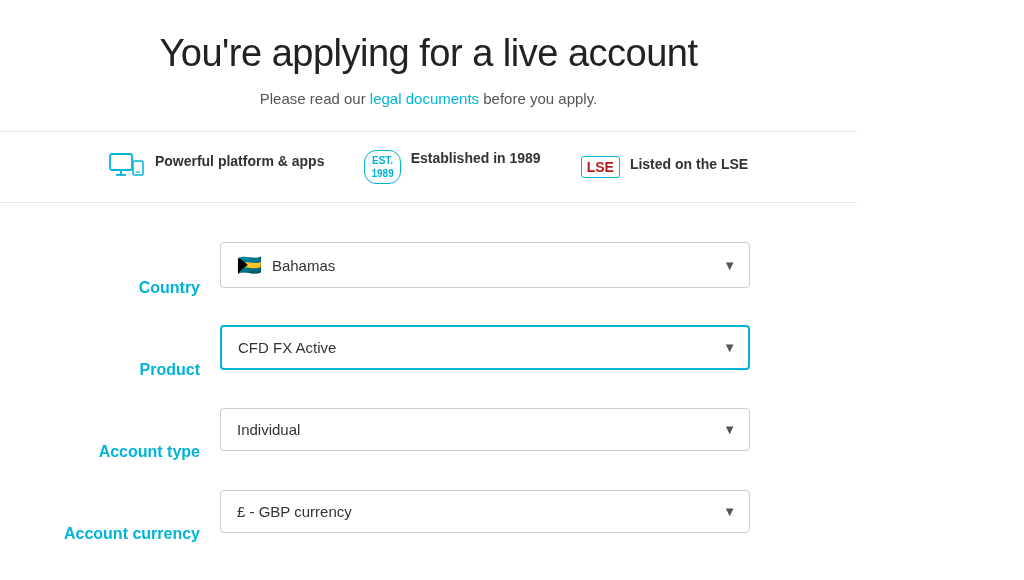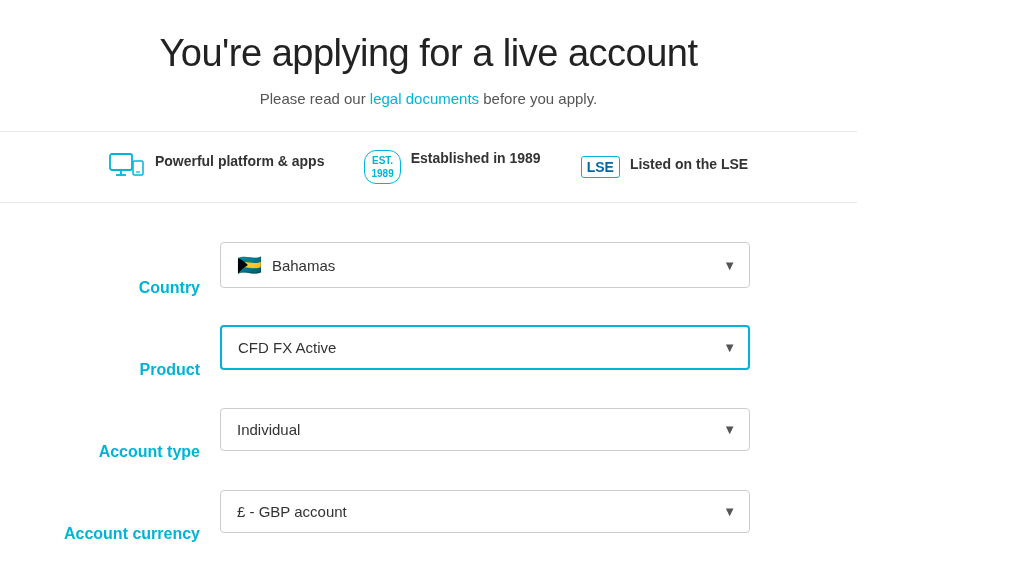--- a/index.html
+++ b/index.html
@@ -68,21 +68,21 @@
       padding: 3px 6px;
       font-size: 10px;
       font-weight: 700;
       color: #00b4d8;
       line-height: 1.3;
       text-align: center;
     }
     .lse-badge {
       font-size: 14px;
       font-weight: 700;
-      color: #0369a1;
+      color: #b91c1c;
       border: 1.5px solid #00b4d8;
       border-radius: 3px;
       padding: 2px 5px;
     }
     .form-section {
       padding: 30px 60px 30px;
       position: relative;
     }
     .form-row {
       display: flex;
@@ -244,20 +244,20 @@
           <span>Individual</span>
         </div>
         <span class="chevron-icon">▼</span>
       </div>
     </div>
 
     <div class="form-row">
       <label class="form-label">Account currency</label>
       <div class="form-select-wrapper">
         <div class="select-display">
-          <span>£ - GBP account</span>
+          <span>£ - GBP currency</span>
         </div>
         <span class="chevron-icon">▼</span>
       </div>
     </div>
 
   </div>
 </div>
 
 </body></html>

